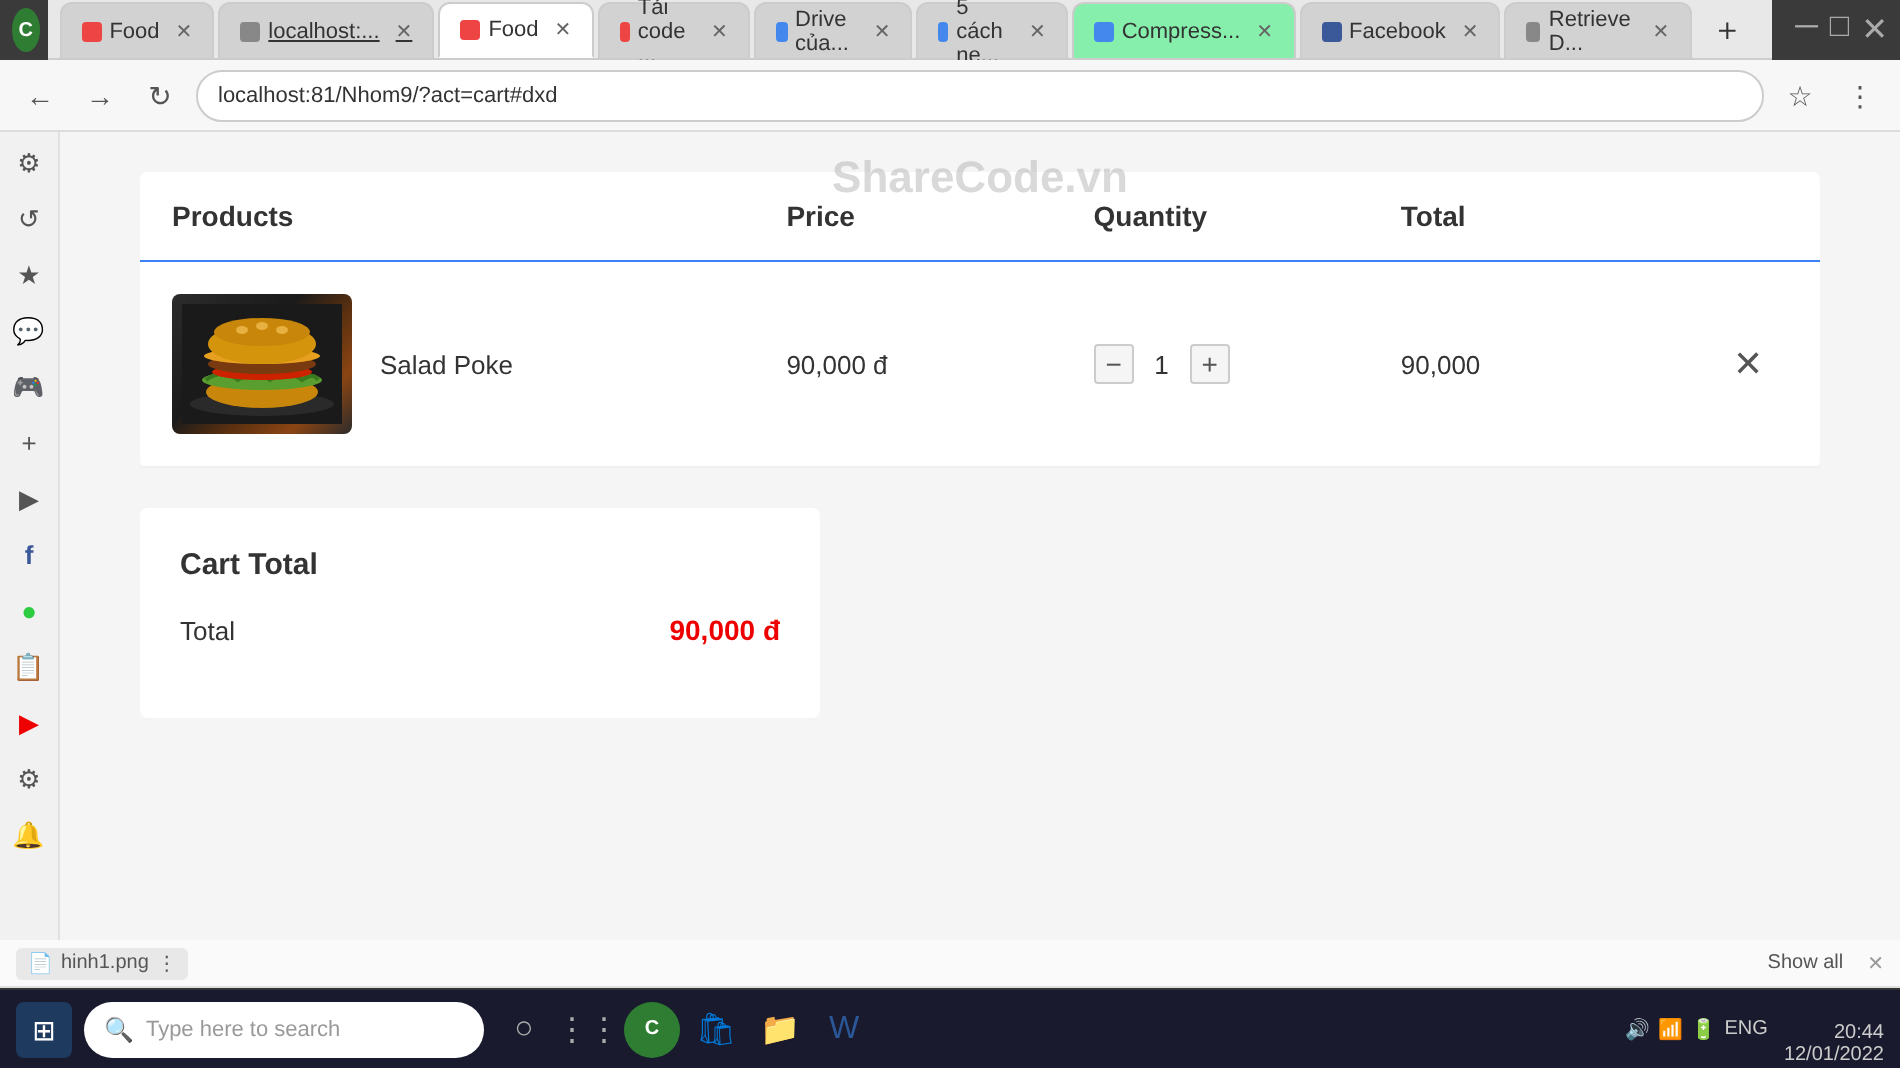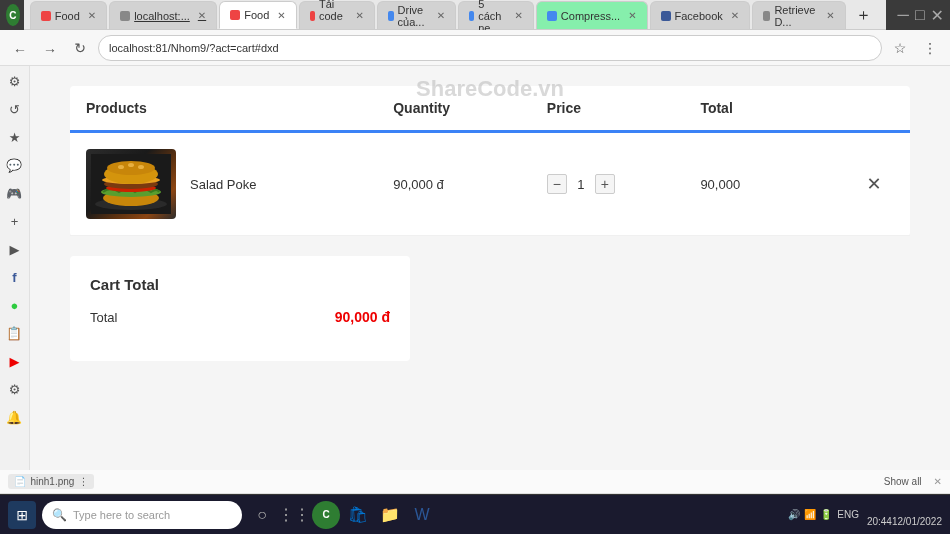--- a/index.html
+++ b/index.html
@@ -25,21 +25,21 @@
     .sidebar-icon { width: 22px; height: 22px; display: flex; align-items: center; justify-content: center; font-size: 13px; cursor: pointer; border-radius: 4px; color: #555; }
 
     
     .page-area { flex: 1; background: #f5f5f5; overflow-y: auto; padding: 20px 40px; position: relative; }
 
     
     .watermark { position: absolute; top: 10px; left: 50%; transform: translateX(-50%); font-size: 22px; color: rgba(180,180,180,0.5); pointer-events: none; white-space: nowrap; font-weight: bold; }
 
     
     .cart-table { width: 100%; background: #fff; border-radius: 4px; margin-bottom: 20px; }
-    .cart-header { display: grid; grid-template-columns: 2fr 1fr 1fr 1fr 40px; padding: 14px 16px; border-bottom: 3px solid #3b82f6; }
+    .cart-header { display: grid; grid-template-columns: 2fr 1fr 1fr 1fr 40px; padding: 14px 16px; border-bottom: 1px solid #3b82f6; }
     .cart-header-cell { font-size: 14px; font-weight: 600; color: #333; }
     .cart-row { display: grid; grid-template-columns: 2fr 1fr 1fr 1fr 40px; padding: 16px; align-items: center; border-bottom: 1px solid #f0f0f0; }
     .product-cell { display: flex; align-items: center; gap: 14px; }
     .product-name { font-size: 13px; color: #333; }
     .price-cell { font-size: 13px; color: #333; }
     .quantity-cell { display: flex; align-items: center; gap: 6px; font-size: 13px; color: #333; }
     .qty-btn { width: 20px; height: 20px; border: 1px solid #ccc; background: #f5f5f5; cursor: pointer; font-size: 14px; display: flex; align-items: center; justify-content: center; border-radius: 2px; color: #555; }
     .qty-value { font-size: 13px; min-width: 16px; text-align: center; }
     .total-cell { font-size: 13px; color: #333; font-weight: 500; }
     .remove-btn { font-size: 18px; color: #555; cursor: pointer; display: flex; align-items: center; justify-content: center; }
@@ -167,22 +167,22 @@
       <div class="sidebar-icon">🔔</div>
     </div>
 
     <div class="page-area">
       <div class="watermark">ShareCode.vn</div>
 
       
       <div class="cart-table">
         <div class="cart-header">
           <div class="cart-header-cell">Products</div>
+          <div class="cart-header-cell">Price</div>
           <div class="cart-header-cell">Quantity</div>
-          <div class="cart-header-cell">Price</div>
           <div class="cart-header-cell">Total</div>
           <div class="cart-header-cell"></div>
         </div>
         <div class="cart-row">
           <div class="product-cell">
             <div class="burger-img">
               <svg class="burger-svg" viewBox="0 0 80 60">
                 <rect width="80" height="60" fill="#1a1a1a"></rect>
 
                 <ellipse cx="40" cy="50" rx="36" ry="6" fill="#2a2a2a"></ellipse>
@@ -260,19 +260,19 @@
       <div class="taskbar-app-icon" style="color:#ffb900;">📁</div>
       <div class="taskbar-app-icon" style="color:#2b5797;">W</div>
     </div>
     <div class="taskbar-right">
       <span style="display:flex;gap:4px;align-items:center;">
         <span>🔊</span>
         <span>📶</span>
         <span>🔋</span>
         <span>ENG</span>
       </span>
-      <div style="display:flex;flex-direction:row;align-items:flex-end;margin-top:14px;">
+      <div style="display:flex;flex-direction:column;align-items:flex-end;margin-top:14px;">
         <span>20:44</span>
         <span>12/01/2022</span>
       </div>
     </div>
   </div>
 </div>
 
 </body></html>

